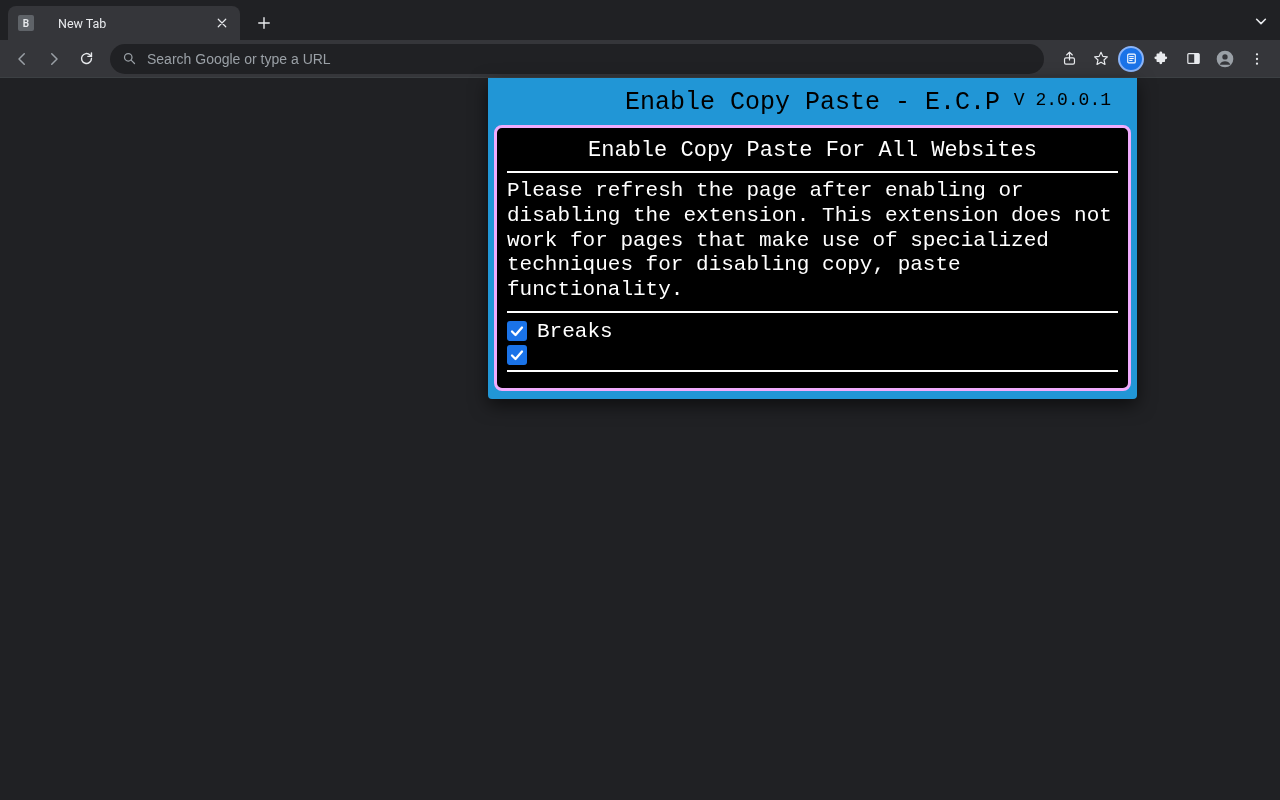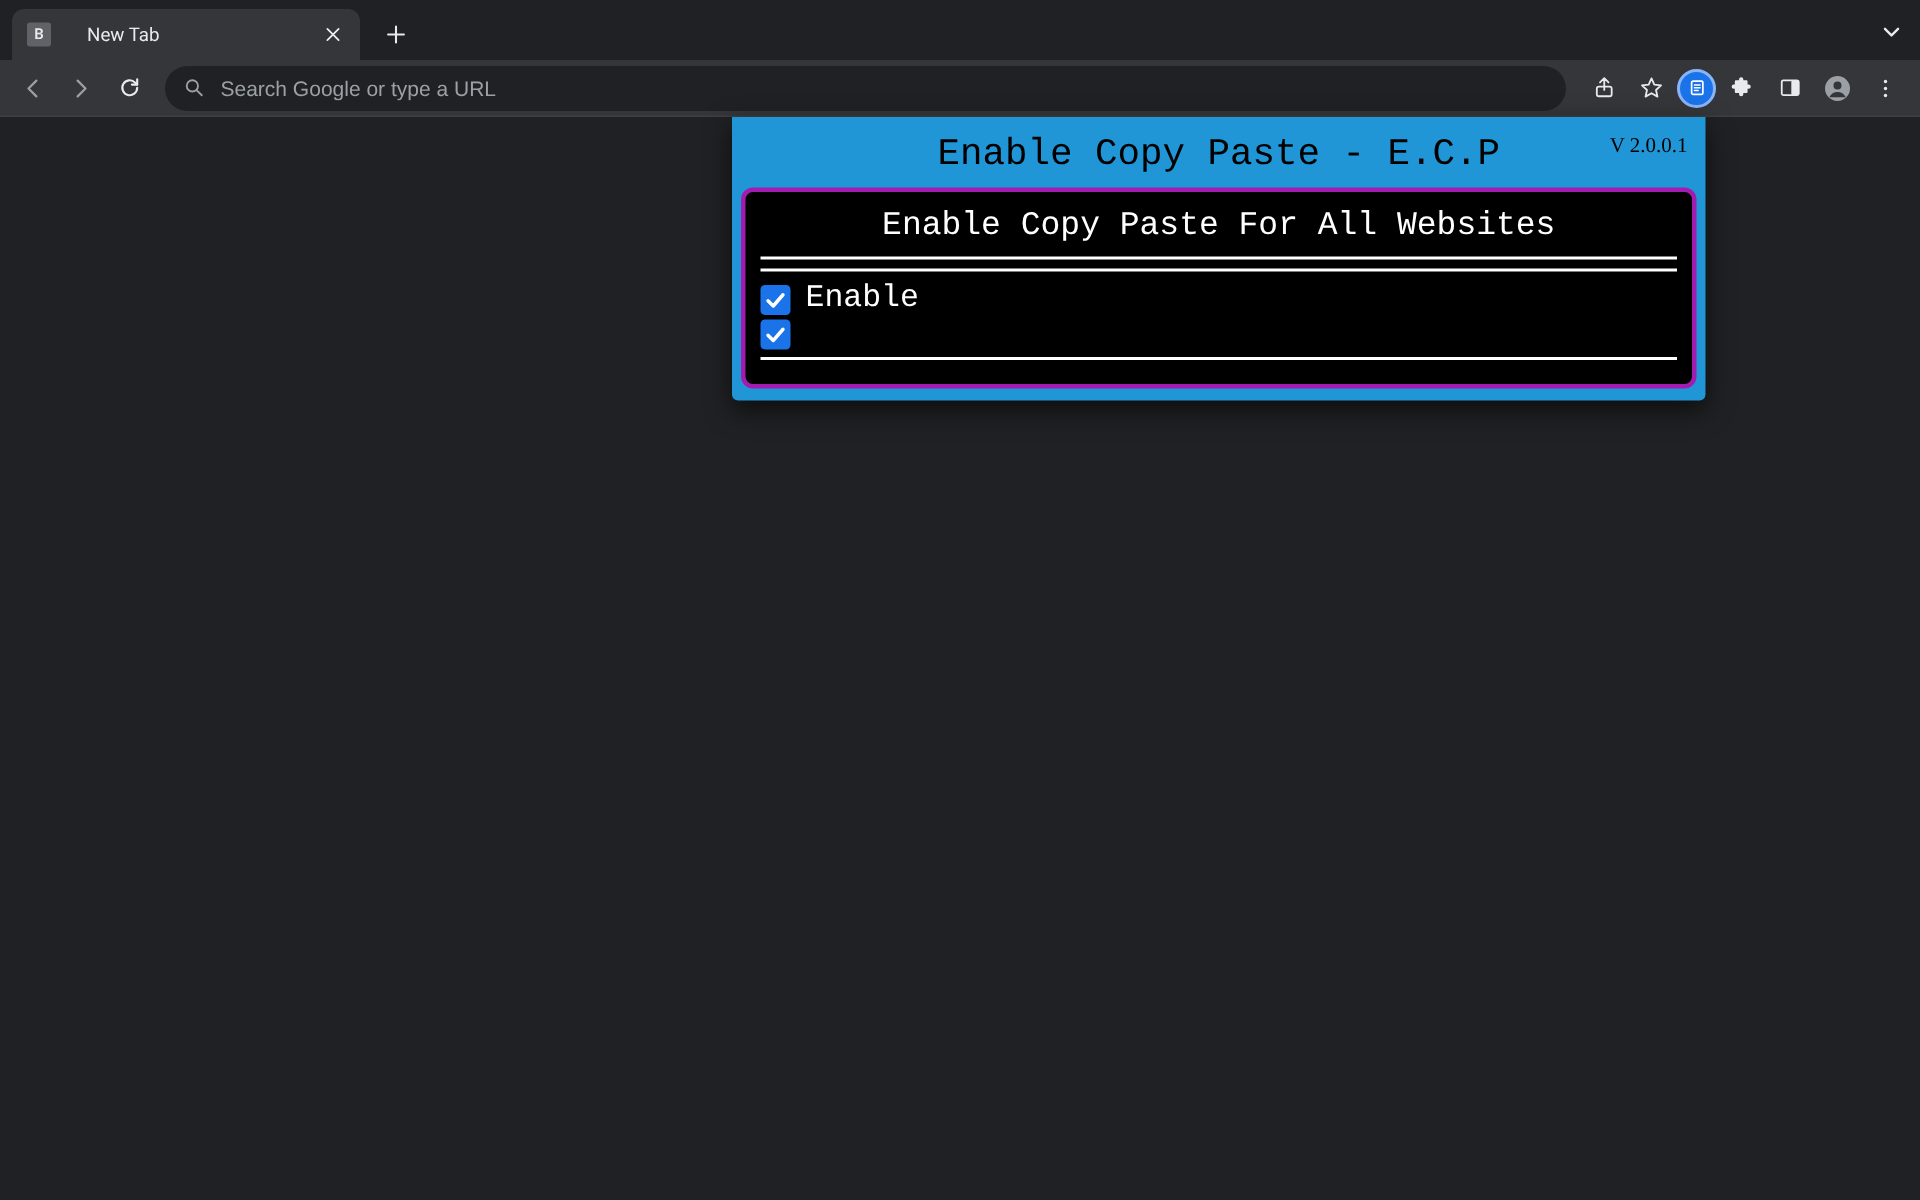--- a/index.html
+++ b/index.html
@@ -144,29 +144,29 @@
   }
   .ext-title {
     font-family: "Courier New", Courier, monospace;
     font-size: 25px;
     color: #000;
     font-weight: 500;
     text-align: center;
   }
   .ext-version {
     position: absolute;
-    right: 6px;
+    right: 20px;
     top: 6px;
-    font-family: Liberation Serif, serif;
-    font-size: 14px;
+    font-family: Liberation Mono, monospace;
+    font-size: 18px;
     color: #000;
   }
   .ext-body {
     background: #000;
-    border: 3px solid #a21caf;
+    border: 3px solid #f0abfc;
     border-radius: 8px;
     color: #fff;
     font-family: "Courier New", Courier, monospace;
     padding: 6px 10px 10px 10px;
   }
   .ext-sub {
     text-align: center;
     font-size: 22px;
     padding: 4px 0 8px 0;
   }
@@ -302,29 +302,30 @@
 <div class="content">
 
   <div class="ext-popup-wrap">
     <div class="ext-header">
       <span class="ext-title">Enable Copy Paste - E.C.P</span>
       <span class="ext-version">V 2.0.0.1</span>
     </div>
     <div class="ext-body">
       <div class="ext-sub">Enable Copy Paste For All Websites</div>
       <hr class="ext-hr">
+      <div class="ext-desc">Please refresh the page after enabling or disabling the extension. This extension does not work for pages that make use of specialized techniques for disabling copy, paste functionality.</div>
       <hr class="ext-hr">
 
       <div class="opt-row">
         <span class="cb">
           <svg viewBox="0 0 16 16">
               <path d="M3 8.5 L6.5 12 L13 4.5" stroke="#fff" stroke-width="2.3" fill="none" stroke-linecap="round" stroke-linejoin="round"></path>
             </svg>
         </span>
-        <span>Enable</span>
+        <span>Breaks</span>
       </div>
       <div class="opt-row">
         <span class="cb">
           <svg viewBox="0 0 16 16">
               <path d="M3 8.5 L6.5 12 L13 4.5" stroke="#fff" stroke-width="2.3" fill="none" stroke-linecap="round" stroke-linejoin="round"></path>
             </svg>
         </span>
       </div>
 
       <div class="group-gap"></div>

